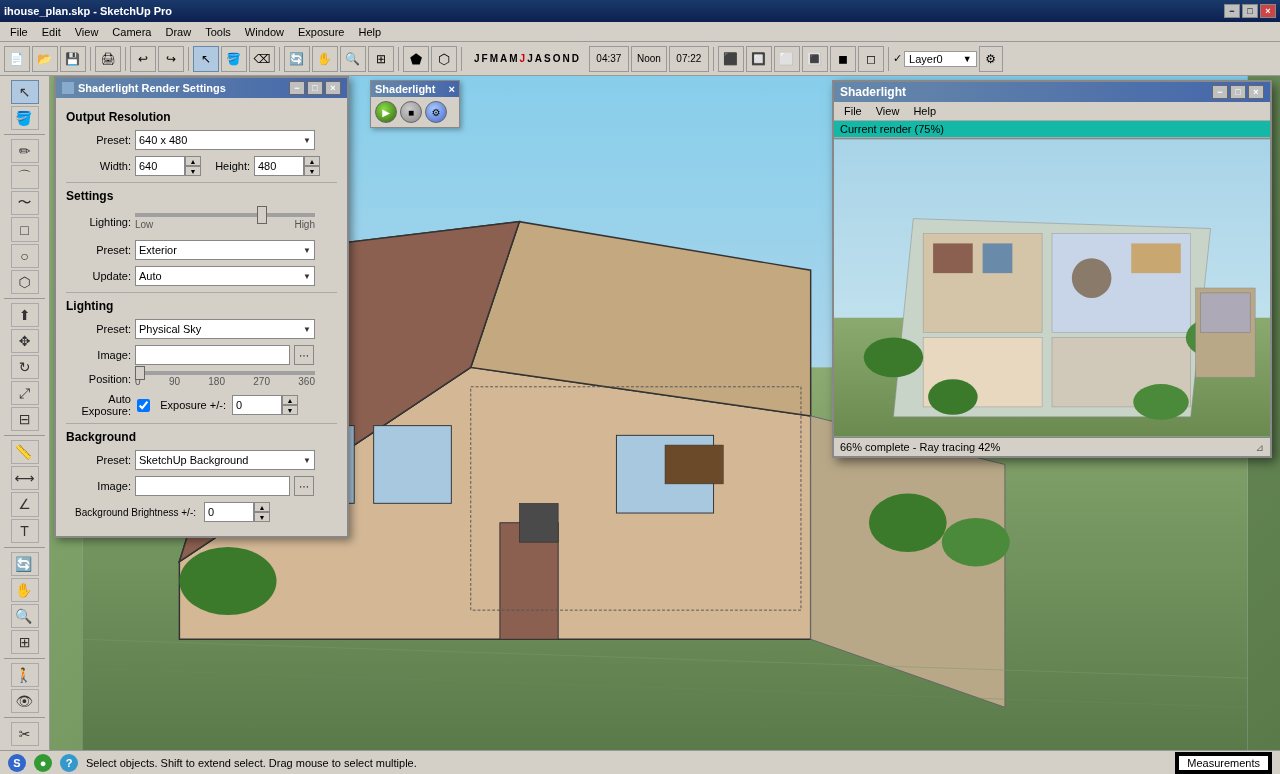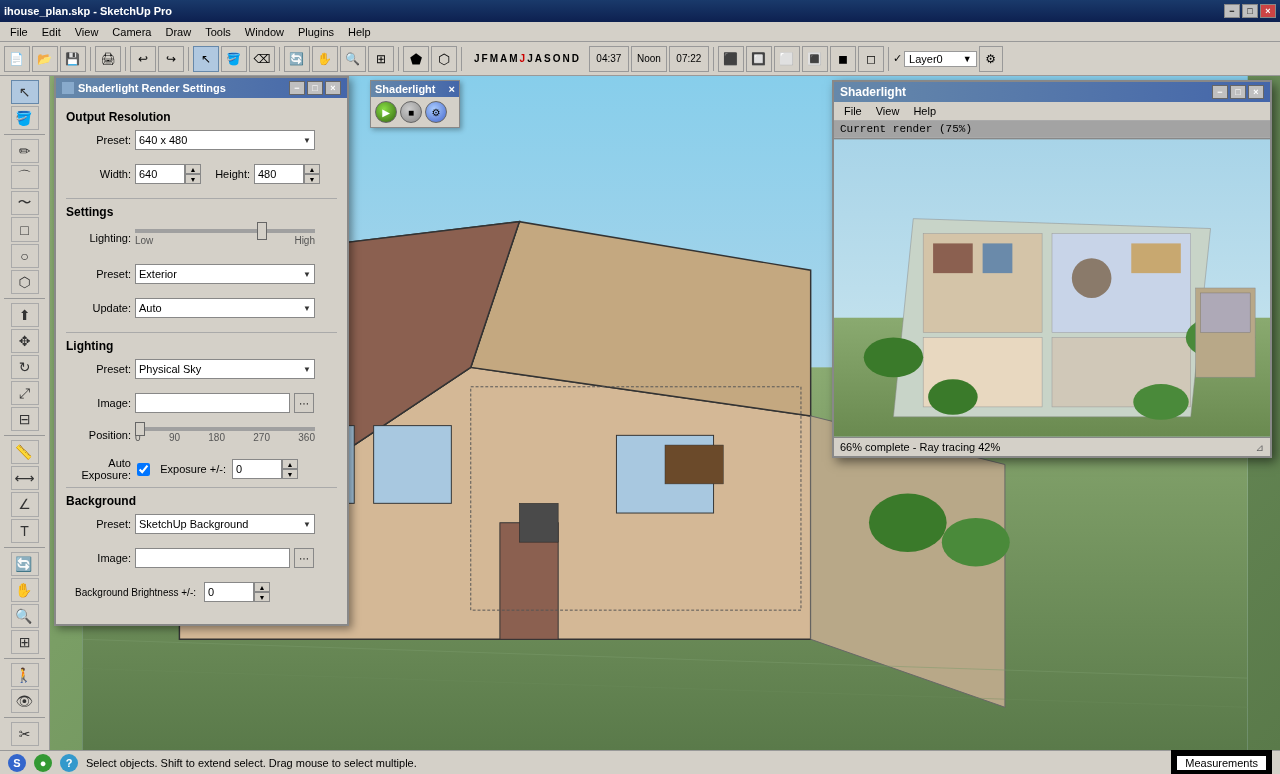--- a/index.html
+++ b/index.html
@@ -187,21 +187,21 @@
     .section-title {
       font-size: 12px;
       font-weight: bold;
       color: #000;
       margin-bottom: 6px;
       margin-top: 4px;
     }
     .form-row {
       display: flex;
       align-items: center;
-      margin-bottom: 14px;
+      margin-bottom: 6px;
       gap: 4px;
     }
     .form-label {
       width: 65px;
       font-size: 11px;
       color: #000;
       text-align: right;
       flex-shrink: 0;
     }
     .form-select {
@@ -401,23 +401,22 @@
       border-bottom: 1px solid #aaa;
     }
     .rw-menu-item {
       font-size: 11px;
       padding: 1px 6px;
       cursor: pointer;
     }
     #render-progress {
       padding: 2px 6px;
       font-size: 11px;
-      background: #a3a3a3;
+      background: #14b8a6;
       border-bottom: 1px solid #aaa;
-      font-family: Liberation Mono, monospace;
     }
     #render-image-area {
       width: 100%;
       height: 300px;
       background: #888;
       position: relative;
       overflow: hidden;
     }
     #render-status {
       padding: 3px 6px;
@@ -451,21 +450,21 @@
       border-radius: 50%;
       display: flex; align-items: center; justify-content: center;
       font-size: 11px;
       font-weight: bold;
     }
     .status-icon.blue { background: #3366cc; color: white; }
     .status-icon.green { background: #339933; color: white; }
     .status-icon.info { background: #3399cc; color: white; }
     #measurements-box {
       margin-left: auto;
-      border: 6px solid #000000;
+      border: 4px solid #000000;
       padding: 1px 8px;
       background: white;
       font-size: 11px;
     }
 
     
     .vp-bg {
       position: absolute;
       top: 0; left: 0; right: 0; bottom: 0;
     }
@@ -483,21 +482,21 @@
 </div>
 
 <div id="menu-bar">
   <div class="menu-item">File</div>
   <div class="menu-item">Edit</div>
   <div class="menu-item">View</div>
   <div class="menu-item">Camera</div>
   <div class="menu-item">Draw</div>
   <div class="menu-item">Tools</div>
   <div class="menu-item">Window</div>
-  <div class="menu-item">Plugins</div>
+  <div class="menu-item">Exposure</div>
   <div class="menu-item">Help</div>
 </div>
 
 <div id="toolbar">
   <div class="toolbar-btn">📄</div>
   <div class="toolbar-btn">📂</div>
   <div class="toolbar-btn">💾</div>
   <div class="toolbar-sep"></div>
   <div class="toolbar-btn">🖨</div>
   <div class="toolbar-sep"></div>

